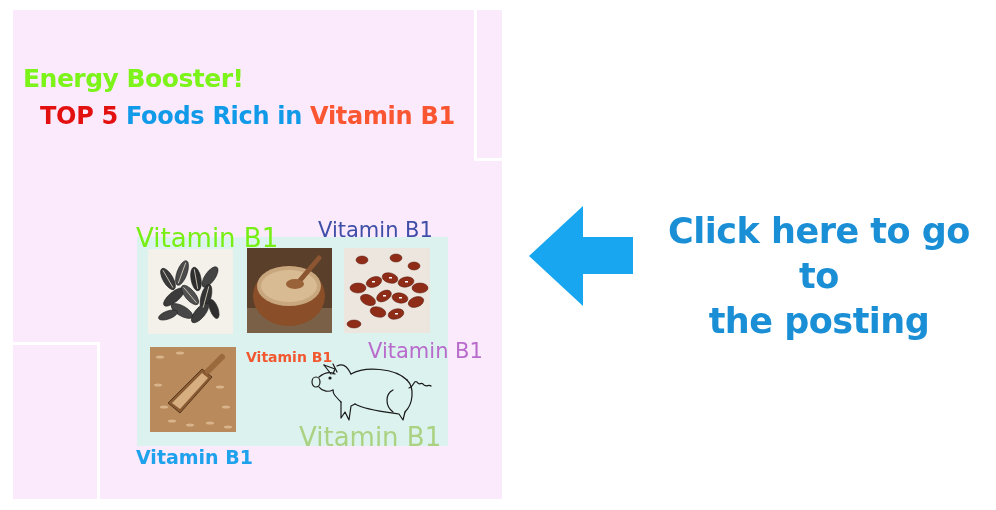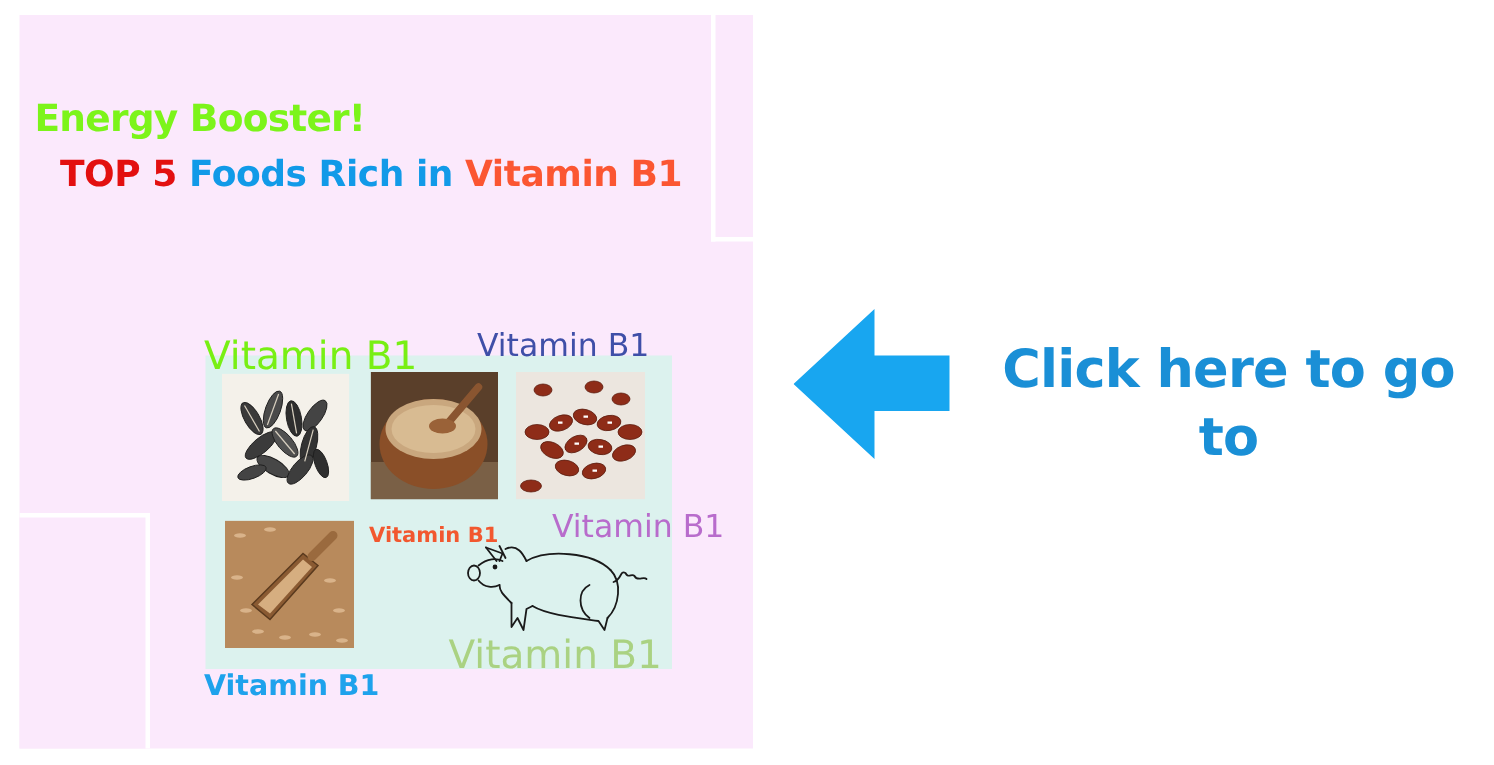--- a/index.html
+++ b/index.html
@@ -21,21 +21,21 @@
 
   .food { position: absolute; overflow: hidden; }
   .food svg { display: block; width: 100%; height: 100%; }
 
   .label { position: absolute; font-family: "DejaVu Sans", sans-serif; white-space: nowrap; line-height: 1; }
 
   .pig { position: absolute; left: 305px; top: 362px; width: 130px; height: 70px; }
 
   .cta { position: absolute; left: 520px; top: 195px; width: 476px; height: 120px; cursor: pointer; }
   .arrow { position: absolute; left: 9px; top: 11px; width: 106px; height: 100px; }
-  .cta-text { position: absolute; left: 126px; top: 30px; width: 346px; text-align: center;
+  .cta-text { position: absolute; left: 126px; top: 14px; width: 346px; text-align: center;
               font-family: "DejaVu Sans", sans-serif; font-weight: bold; font-size: 35px;
               line-height: 45px; letter-spacing: -0.5px; }
 </style>
 </head>
 <body>
 
 <div class="panel"></div>
 <div class="frame-tr"></div>
 <div class="frame-bl"></div>
 
@@ -166,14 +166,15 @@
 <div class="label" style="left:368px;top:341px;font-size:21px;color:#b86ccc;">Vitamin B1</div>
 <div class="label" style="left:299px;top:424px;font-size:26px;color:#aad282;">Vitamin B1</div>
 <div class="label" style="left:136px;top:448px;font-size:19px;font-weight:bold;color:#1ea2ec;">Vitamin B1</div>
 
 <div class="cta">
   <svg class="arrow" viewBox="0 0 106 100">
     <polygon points="0,50 54,0 54,31 104,31 104,68 54,68 54,100" fill="#18a6f0"></polygon>
   </svg>
   <div class="cta-text" style="color:#1a8fd6;">
     <div>Click here to go to</div>
+    <div>the posting</div>
   </div>
 </div>
 
 </body></html>

